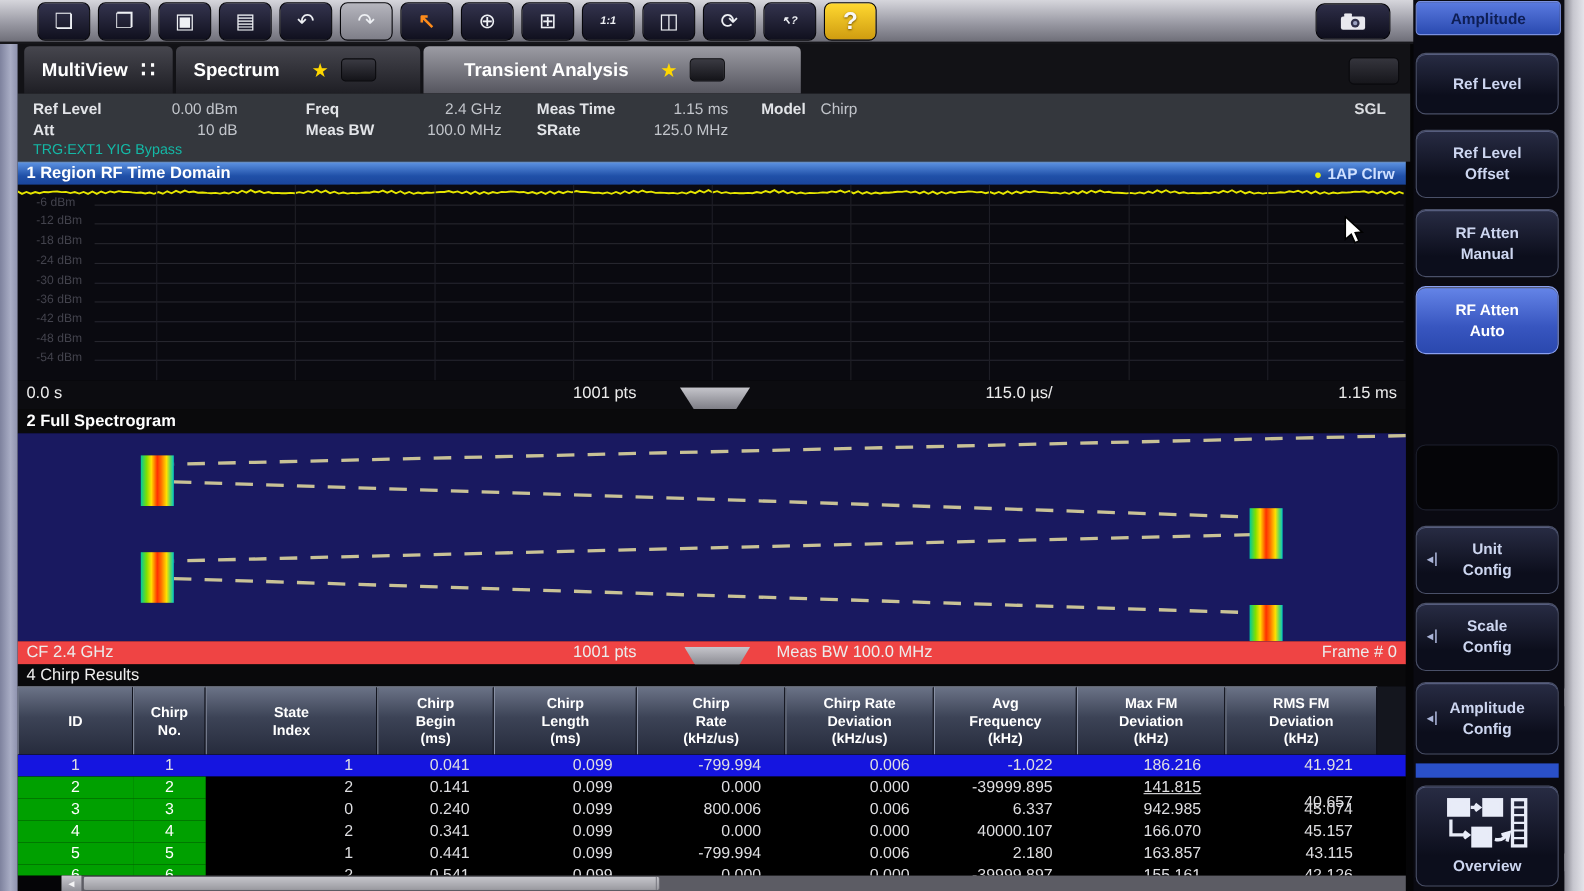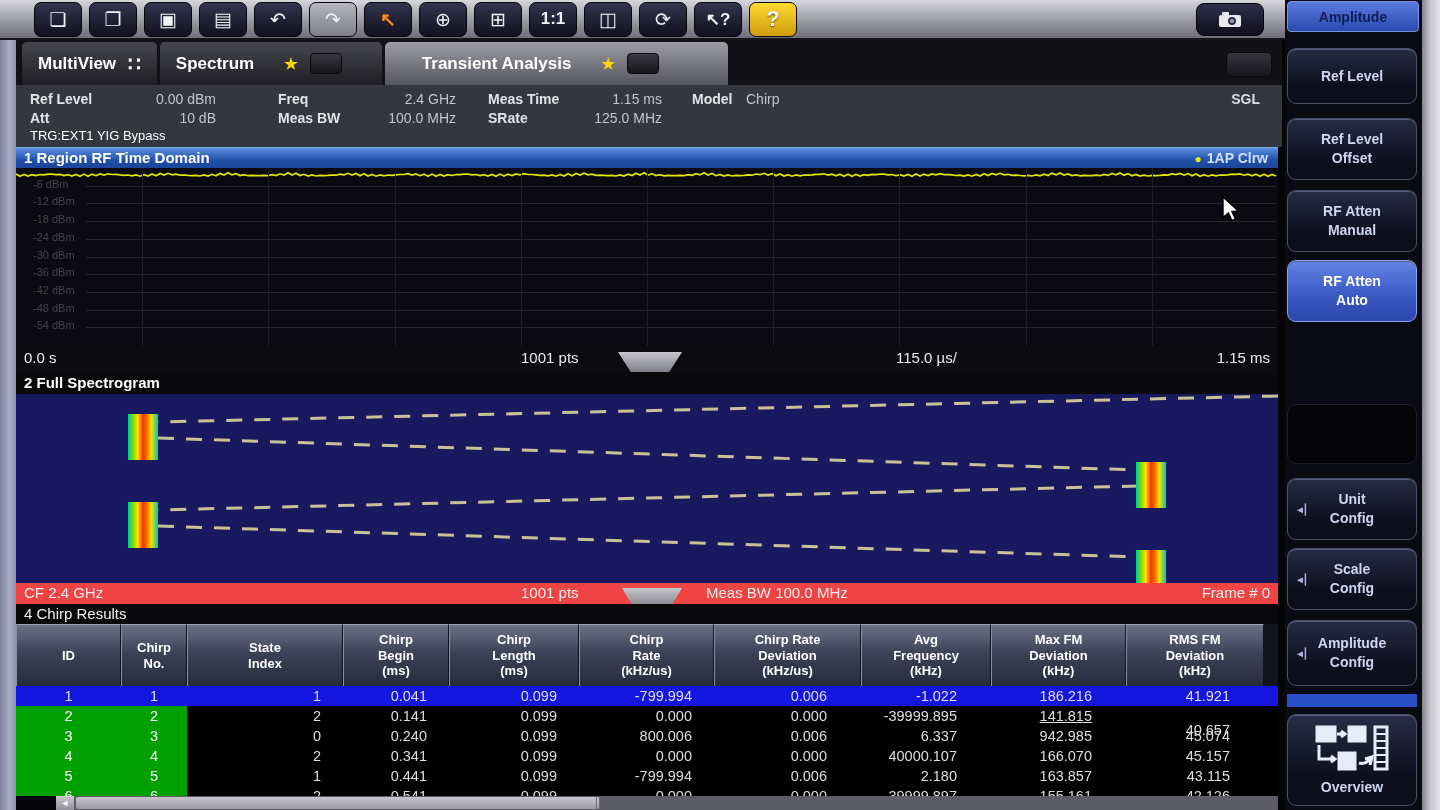--- a/index.html
+++ b/index.html
@@ -10,21 +10,21 @@
   .toolbar{position:absolute;left:0;top:0;width:1285px;height:40px;box-sizing:border-box;
            background:linear-gradient(#d6d6dc,#9a9aa4 55%,#6e6e78);
            border-bottom:2px solid #16161a;display:flex;align-items:center;padding-left:34px;}
   .tbtn{width:46px;height:33px;margin-right:7px;border-radius:7px;flex:0 0 auto;
         background:linear-gradient(#34344e,#10101e);border:1px solid #06060a;color:#eef0f4;
         display:flex;align-items:center;justify-content:center;font-size:19px;}
   .tbtn.active{background:linear-gradient(#b6b6be,#7e7e88);}
   .tbtn.yellow{background:linear-gradient(#ffd830,#cf9c10);color:#f8f8f8;font-weight:bold;
         font-size:22px;text-shadow:0 1px 2px #6a4a00;}
   .tbtn.orange{color:#ff8c1a;font-weight:bold;}
-  .tbtn.small-text{font-size:17px;font-weight:bold;letter-spacing:0;}
+  .tbtn.small-text{font-size:10px;font-weight:bold;letter-spacing:0;font-style:italic;}
   .camera-btn{position:absolute;left:1196px;top:3px;width:66px;height:31px;border-radius:8px;
         background:linear-gradient(#2e2e48,#0e0e1c);border:1px solid #06060a;
         display:flex;align-items:center;justify-content:center;}
 
   
   .tabbar{position:absolute;left:16px;top:40px;width:1266px;height:45px;background:#121216;
           display:flex;align-items:stretch;padding-left:6px;box-sizing:border-box;}
   .tab{display:flex;align-items:center;gap:12px;padding:0 16px;margin:2px 3px 0 0;
        background:linear-gradient(#46464e,#1e1e24);color:#fff;font-weight:bold;font-size:17px;
        border-radius:5px 5px 0 0;}
@@ -34,21 +34,21 @@
        border:1px solid #0a0a0e;}
   .tab .grid-icon{font-size:20px;font-weight:bold;color:#fff;line-height:10px;}
   .tab-overflow{position:absolute;right:10px;top:12px;width:44px;height:23px;border-radius:5px;
        background:linear-gradient(#35353d,#16161b);border:1px solid #0a0a0e;}
 
   
   .settings{position:absolute;left:16px;top:85px;width:1266px;height:62px;background:#34373d;
             color:#e6e7ea;font-size:14px;}
   .s-label{position:absolute;font-weight:bold;color:#e2e4e8;}
   .s-value{position:absolute;color:#c2c5cb;text-align:right;}
-  .s-trg{position:absolute;left:14px;top:43px;color:#ffffff;font-size:13px;}
+  .s-trg{position:absolute;left:14px;top:43px;color:#14b8a6;font-size:13px;}
   .s-sgl{position:absolute;right:22px;top:6px;font-weight:bold;color:#dadce0;}
 
   
   .w1head{position:absolute;left:16px;top:147px;width:1262px;height:21px;box-sizing:border-box;
           background:linear-gradient(#5a90e0,#2050a8 60%,#1a459a);border-top:1px solid #7aa8e8;
           color:#fff;font-weight:bold;font-size:15px;line-height:20px;padding-left:8px;}
   .trace-info{position:absolute;right:10px;top:0;font-weight:bold;font-size:14px;color:#cfe0ff;}
   .trace-dot{color:#e8f000;margin-right:5px;font-size:12px;}
   .w1graph{position:absolute;left:16px;top:168px;width:1262px;height:178px;background:#0a0a10;overflow:hidden;}
   .hline{position:absolute;left:70px;right:2px;height:1px;background:#26262e;}
@@ -297,21 +297,21 @@
 Index</div>
       <div class="t-hcell" style="width: 106px;">Chirp
 Begin
 (ms)</div>
       <div class="t-hcell" style="width: 130px;">Chirp
 Length
 (ms)</div>
       <div class="t-hcell" style="width: 135px;">Chirp
 Rate
 (kHz/us)</div>
-      <div class="t-hcell" style="width: 147px;">Chirp Rate
+      <div class="t-hcell" style="width: 135px;">Chirp Rate
 Deviation
 (kHz/us)</div>
       <div class="t-hcell" style="width: 130px;">Avg
 Frequency
 (kHz)</div>
       <div class="t-hcell" style="width: 135px;">Max FM
 Deviation
 (kHz)</div>
       <div class="t-hcell" style="width: 138px;">RMS FM
 Deviation

